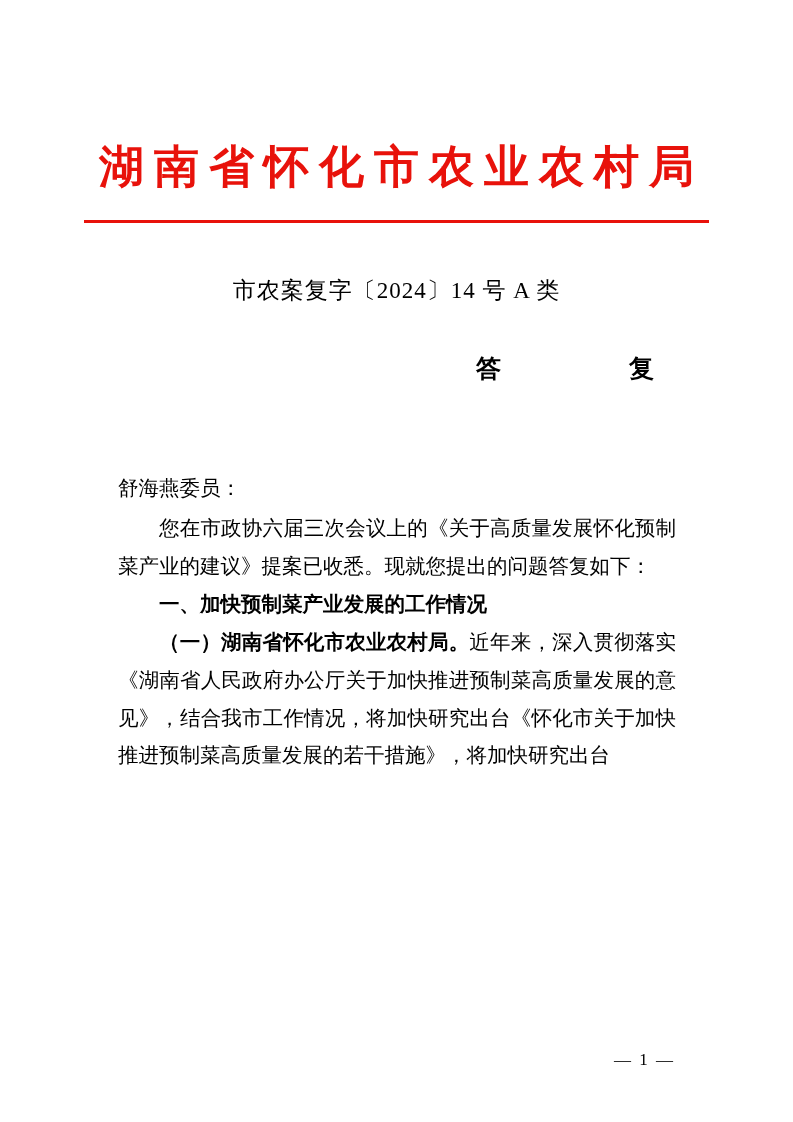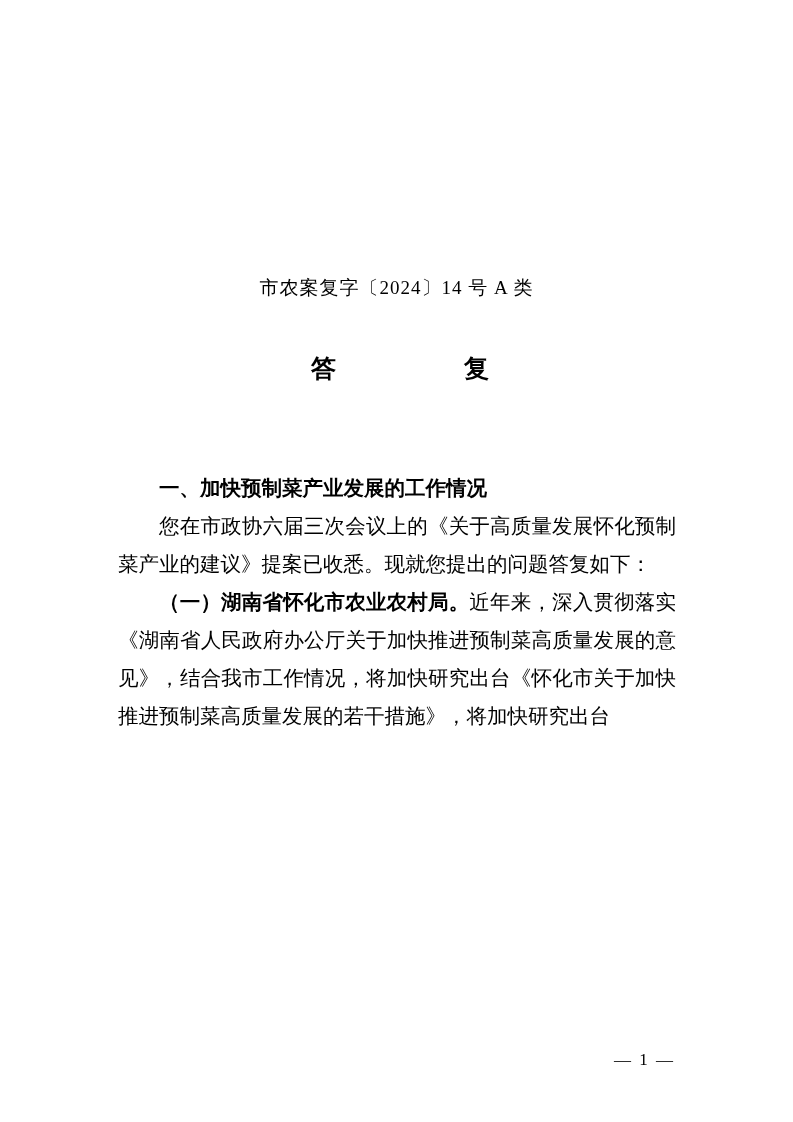--- a/index.html
+++ b/index.html
@@ -37,40 +37,41 @@
     width: 625px;
     height: 3px;
     background: #e8120b;
   }
   .doc-number {
     position: absolute;
     top: 275px;
     left: 0;
     right: 0;
     text-align: center;
-    font-size: 19px;
+    font-size: 23px;
     font-family: "Liberation Serif", serif;
     color: #000;
     letter-spacing: 1px;
   }
   .doc-title {
     position: absolute;
     top: 348px;
     left: 120px;
     width: 560px;
     text-align: center;
     font-family: "DejaVu Sans", sans-serif;
     font-weight: bold;
     font-size: 25px;
     line-height: 1.65;
     color: #000;
   }
   .doc-title .line2 {
     letter-spacing: 26px;
     text-indent: 26px;
+    text-align: right;
   }
   .body-block {
     position: absolute;
     top: 470px;
     left: 118px;
     width: 558px;
     font-size: 20.5px;
     line-height: 1.85;
     color: #000;
     text-align: justify;
@@ -98,32 +99,37 @@
     font-size: 17px;
     color: #000;
     letter-spacing: 2px;
   }
 </style>
 </head>
 <body>
 
 <div class="page">
 
+  <div class="letterhead">
+    <div class="letterhead-title">湖南省怀化市农业农村局</div>
+    <div class="letterhead-rule"></div>
+  </div>
 
   <div class="doc-number">市农案复字〔2024〕14 号 A 类</div>
 
   <div class="doc-title">
     <div class="line2">答　　复</div>
   </div>
 
   <div class="body-block">
+    <p class="salutation">舒海燕委员：</p>
+
+    <p class="para">您在市政协六届三次会议上的《关于高质量发展怀化预制菜产业的建议》提案已收悉。现就您提出的问题答复如下：</p>
 
     <p class="para heading">一、加快预制菜产业发展的工作情况</p>
-
-    <p class="para">您在市政协六届三次会议上的《关于高质量发展怀化预制菜产业的建议》提案已收悉。现就您提出的问题答复如下：</p>
 
 
     <p class="para"><span class="bold-run">（一）湖南省怀化市农业农村局。</span><span>近年来，深入贯彻落实《湖南省人民政府办公厅关于加快推进预制菜高质量发展的意见》，结合我市工作情况，将加快研究出台《怀化市关于加快推进预制菜高质量发展的若干措施》，将加快研究出台</span></p>
   </div>
 
   <div class="footer-page">— 1 —</div>
 
 </div>
 
 </body></html>

